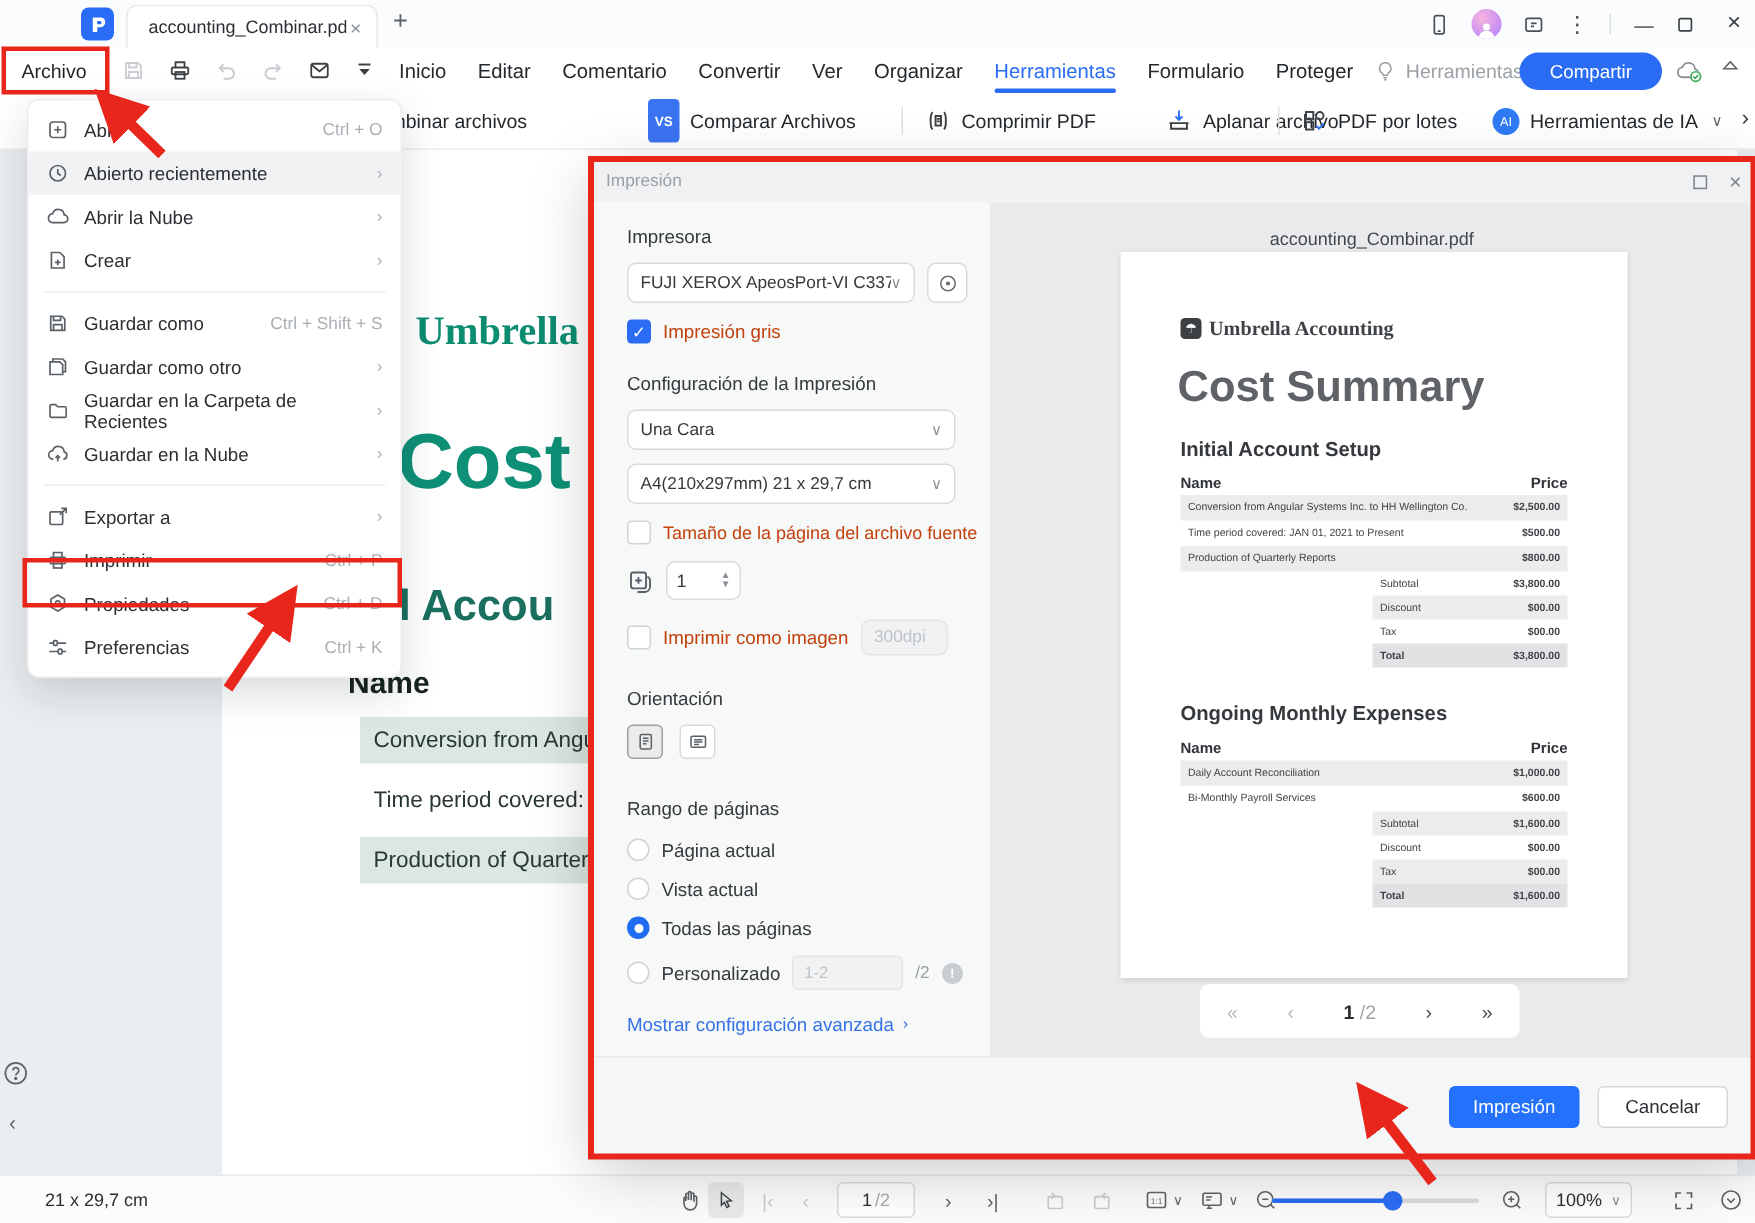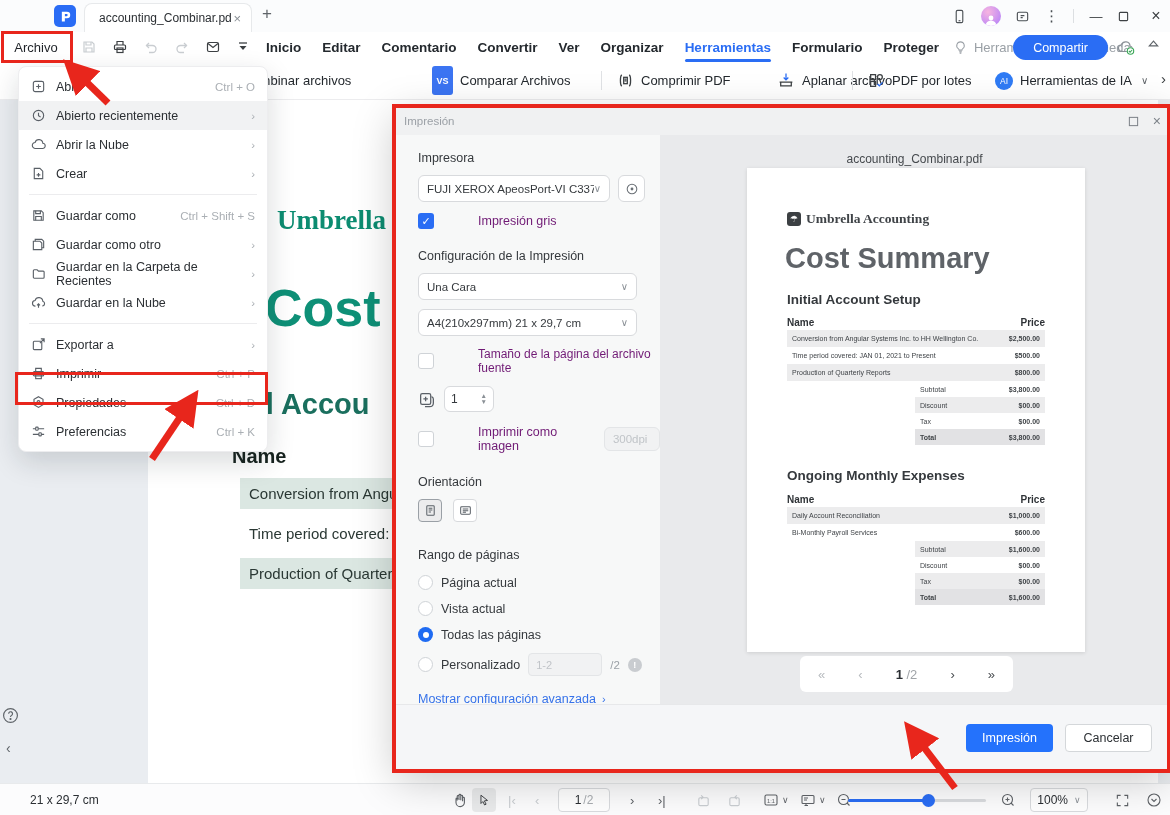--- a/index.html
+++ b/index.html
@@ -20,21 +20,21 @@
   .vline { width:1px; height:14px; background:#dcdfe2; }
   .winbtn { font-size:13px; color:#3c4043; width:16px; text-align:center; }
 
   
   .menubar { position:absolute; left:0; top:32px; width:1170px; height:30px; background:#fff; display:flex; align-items:center; z-index:5; }
   .archivo { width:62px; text-align:center; font-size:13px; color:#1f2328; margin-left:5px; }
   .qat { display:flex; align-items:center; gap:15px; margin-left:14px; }
   .qat .dis { color:#c9cdd1; }
   .qat .en  { color:#3c4043; }
   .mtabs { display:flex; align-items:center; gap:21px; margin-left:16px; font-size:13.5px; color:#24292e; }
-  .mtab { position:relative;font-weight:bold; }
+  .mtab { position:relative; }
   .mtab.active { color:#2a6df4; }
   .mtab.active::after { content:""; position:absolute; left:0; right:0; bottom:-7px; height:2.5px; background:#2a6df4; border-radius:2px; }
   .searchtool { display:flex; align-items:center; gap:6px; margin-left:14px; color:#9aa0a6; font-size:13px; }
   .share-btn { position:absolute; right:62px; top:3px; background:#2a6df4; color:#fff; border:none; border-radius:13px; height:25px; padding:0 20px; font-size:12.5px; font-family:inherit; }
   .sync { position:absolute; right:34px; top:7px; }
   .chev-up { position:absolute; right:10px; top:5px; color:#5f6469; font-size:13px; }
 
   
   .toolbar2 { position:absolute; left:0; top:62px; width:1170px; height:38px; background:#fff; border-bottom:1px solid #ececee; z-index:4; }
   .t2 { position:absolute; top:0; height:37px; display:flex; align-items:center; gap:7px; font-size:13px; color:#24292e; }
@@ -75,21 +75,21 @@
   .dlg-footer { position:absolute; left:0; bottom:0; width:100%; height:66px; background:#f5f6f8; border-top:1px solid #e7e8ea; }
 
   .plabel { font-size:12.5px; color:#35393d; margin-bottom:10px; }
   .dd { height:27px; background:#fff; border:1px solid #d8dadd; border-radius:6px; display:flex; align-items:center; padding:0 8px; font-size:11.5px; color:#35393d; }
   .dd .dchev { margin-left:auto; color:#8a9096; font-size:10px; }
   .row { display:flex; align-items:center; gap:8px; }
   .gearbtn { width:27px; height:27px; border:1px solid #d8dadd; border-radius:6px; background:#fff; display:flex; align-items:center; justify-content:center; color:#6a7076; }
   .cb { width:16px; height:16px; border-radius:3px; flex:0 0 auto; }
   .cb.on { background:#2a6df4; color:#fff; font-size:11px; display:flex; align-items:center; justify-content:center; }
   .cb.off { background:#fff; border:1px solid #cfd3d7; }
-  .cblabel { font-size:12.5px; color:#701a75;margin-left:36px; }
+  .cblabel { font-size:12.5px; color:#c2410c; }
   .stepper { width:50px; height:26px; background:#fff; border:1px solid #d8dadd; border-radius:6px; display:flex; align-items:center; padding:0 6px; font-size:12px; color:#35393d; }
   .stepchev { margin-left:auto; display:flex; flex-direction:column; color:#8a9096; font-size:6.5px; line-height:6px; }
   .dd.disabled { background:#f1f2f3; border-color:#e3e5e7; color:#c0c4c8; }
   .orient-btn { width:24px; height:23px; border-radius:4px; display:flex; align-items:center; justify-content:center; color:#5a6067; }
   .orient-btn.sel { border:1px solid #9aa0a6; background:#ececed; }
   .orient-btn.uns { border:1px solid #d8dadd; background:#fff; }
   .radio { width:15px; height:15px; border-radius:50%; flex:0 0 auto; position:relative; }
   .radio.on { background:#1f6bf2; }
   .radio.on::after { content:""; position:absolute; left:4.5px; top:4.5px; width:6px; height:6px; border-radius:50%; background:#fff; }
   .radio.off { background:#fff; border:1px solid #cfd3d7; }

